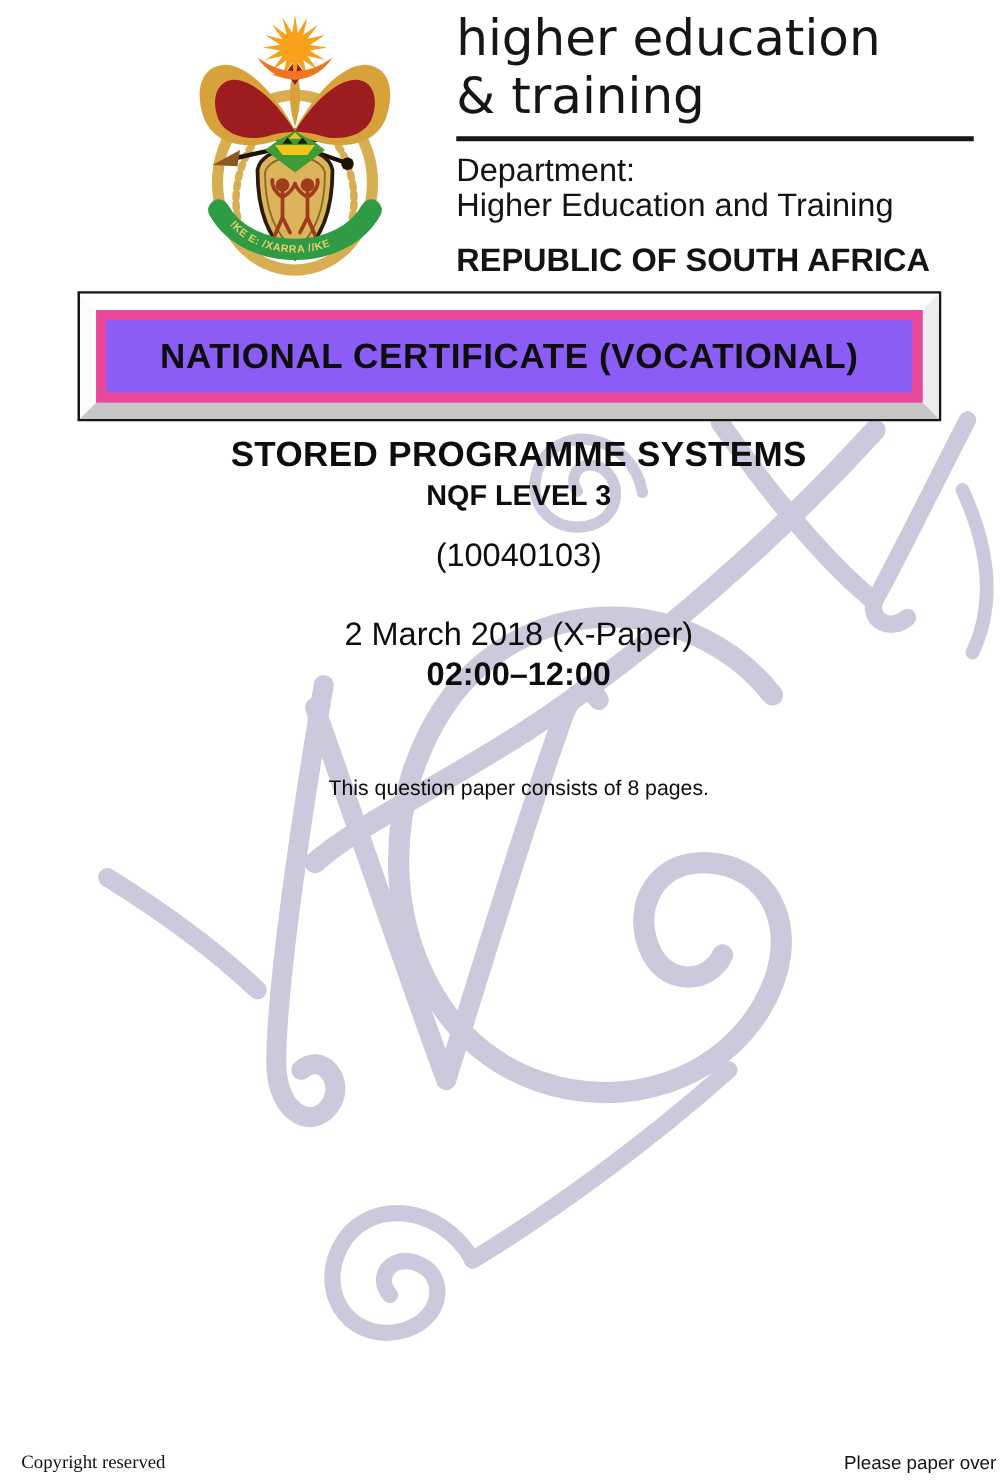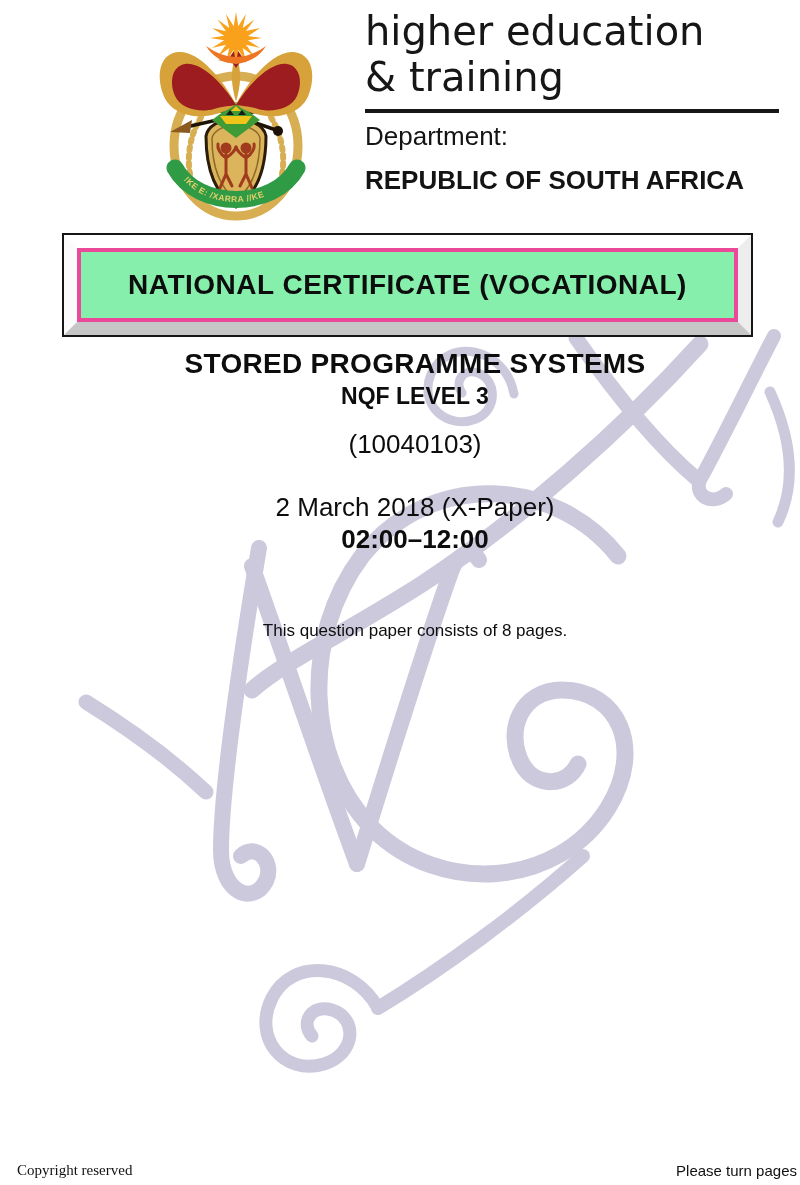--- a/index.html
+++ b/index.html
@@ -18,22 +18,22 @@
     font-size:40px;line-height:46px;color:#161616;letter-spacing:0px;font-weight:400;
   }
   .logo-rule{width:414px;height:4px;background:#161616;margin-top:9px;}
   .dept{margin-top:9px;font-size:26px;line-height:28px;color:#141414;}
   .dept .country{font-weight:bold;margin-top:16px;}
   
   .cert-box{position:absolute;left:62px;top:233px;width:691px;height:104px;
     box-sizing:border-box;border:2px solid #161616;background:#ffffff;z-index:2;}
   .cert-bevel{position:absolute;inset:0;box-sizing:border-box;
     border:13px solid;border-color:#ffffff #ededed #c6c6c6 #fbfbfb;}
-  .cert-inner{position:absolute;inset:13px;border:4px solid #ec4899;
-    display:flex;align-items:center;justify-content:center;background:#86efac;}
+  .cert-inner{position:absolute;inset:13px;border:8px solid #ec4899;
+    display:flex;align-items:center;justify-content:center;background:#8b5cf6;}
   .cert-title{font-size:28px;font-weight:bold;letter-spacing:.5px;white-space:nowrap;}
   
   .titles{position:absolute;left:30px;top:0;width:770px;text-align:center;z-index:1;}
   .t{position:absolute;left:0;width:100%;white-space:nowrap;}
   .subject{top:348px;font-size:28px;font-weight:bold;letter-spacing:.3px;}
   .nqf{top:383px;font-size:23px;font-weight:bold;}
   .code{top:429px;font-size:26px;font-weight:normal;}
   .date{top:492px;font-size:26px;font-weight:normal;}
   .time{top:524px;font-size:26px;font-weight:bold;}
   .note{top:621px;font-size:17px;font-weight:normal;}
@@ -140,20 +140,21 @@
   </svg>
 
   <div class="logo-block">
     <div class="logo-type">
       <div>higher education</div>
       <div>&amp; training</div>
     </div>
     <div class="logo-rule"></div>
     <div class="dept">
       <div>Department:</div>
+      <div>Higher Education and Training</div>
       <div class="country">REPUBLIC OF SOUTH AFRICA</div>
     </div>
   </div>
 
   <div class="cert-box">
     <div class="cert-bevel"></div>
     <div class="cert-inner">
       <span class="cert-title">NATIONAL CERTIFICATE (VOCATIONAL)</span>
     </div>
   </div>
@@ -162,16 +163,16 @@
     <div class="t subject">STORED PROGRAMME SYSTEMS</div>
     <div class="t nqf">NQF LEVEL 3</div>
     <div class="t code">(10040103)</div>
     <div class="t date">2 March 2018 (X-Paper)</div>
     <div class="t time">02:00–12:00</div>
     <div class="t note">This question paper consists of 8 pages.</div>
   </div>
 
   <div class="footer">
     <span class="fl">Copyright reserved</span>
-    <span class="fr">Please turn pages</span>
+    <span class="fr">Please paper over</span>
   </div>
 
 </div>
 
 </body></html>

